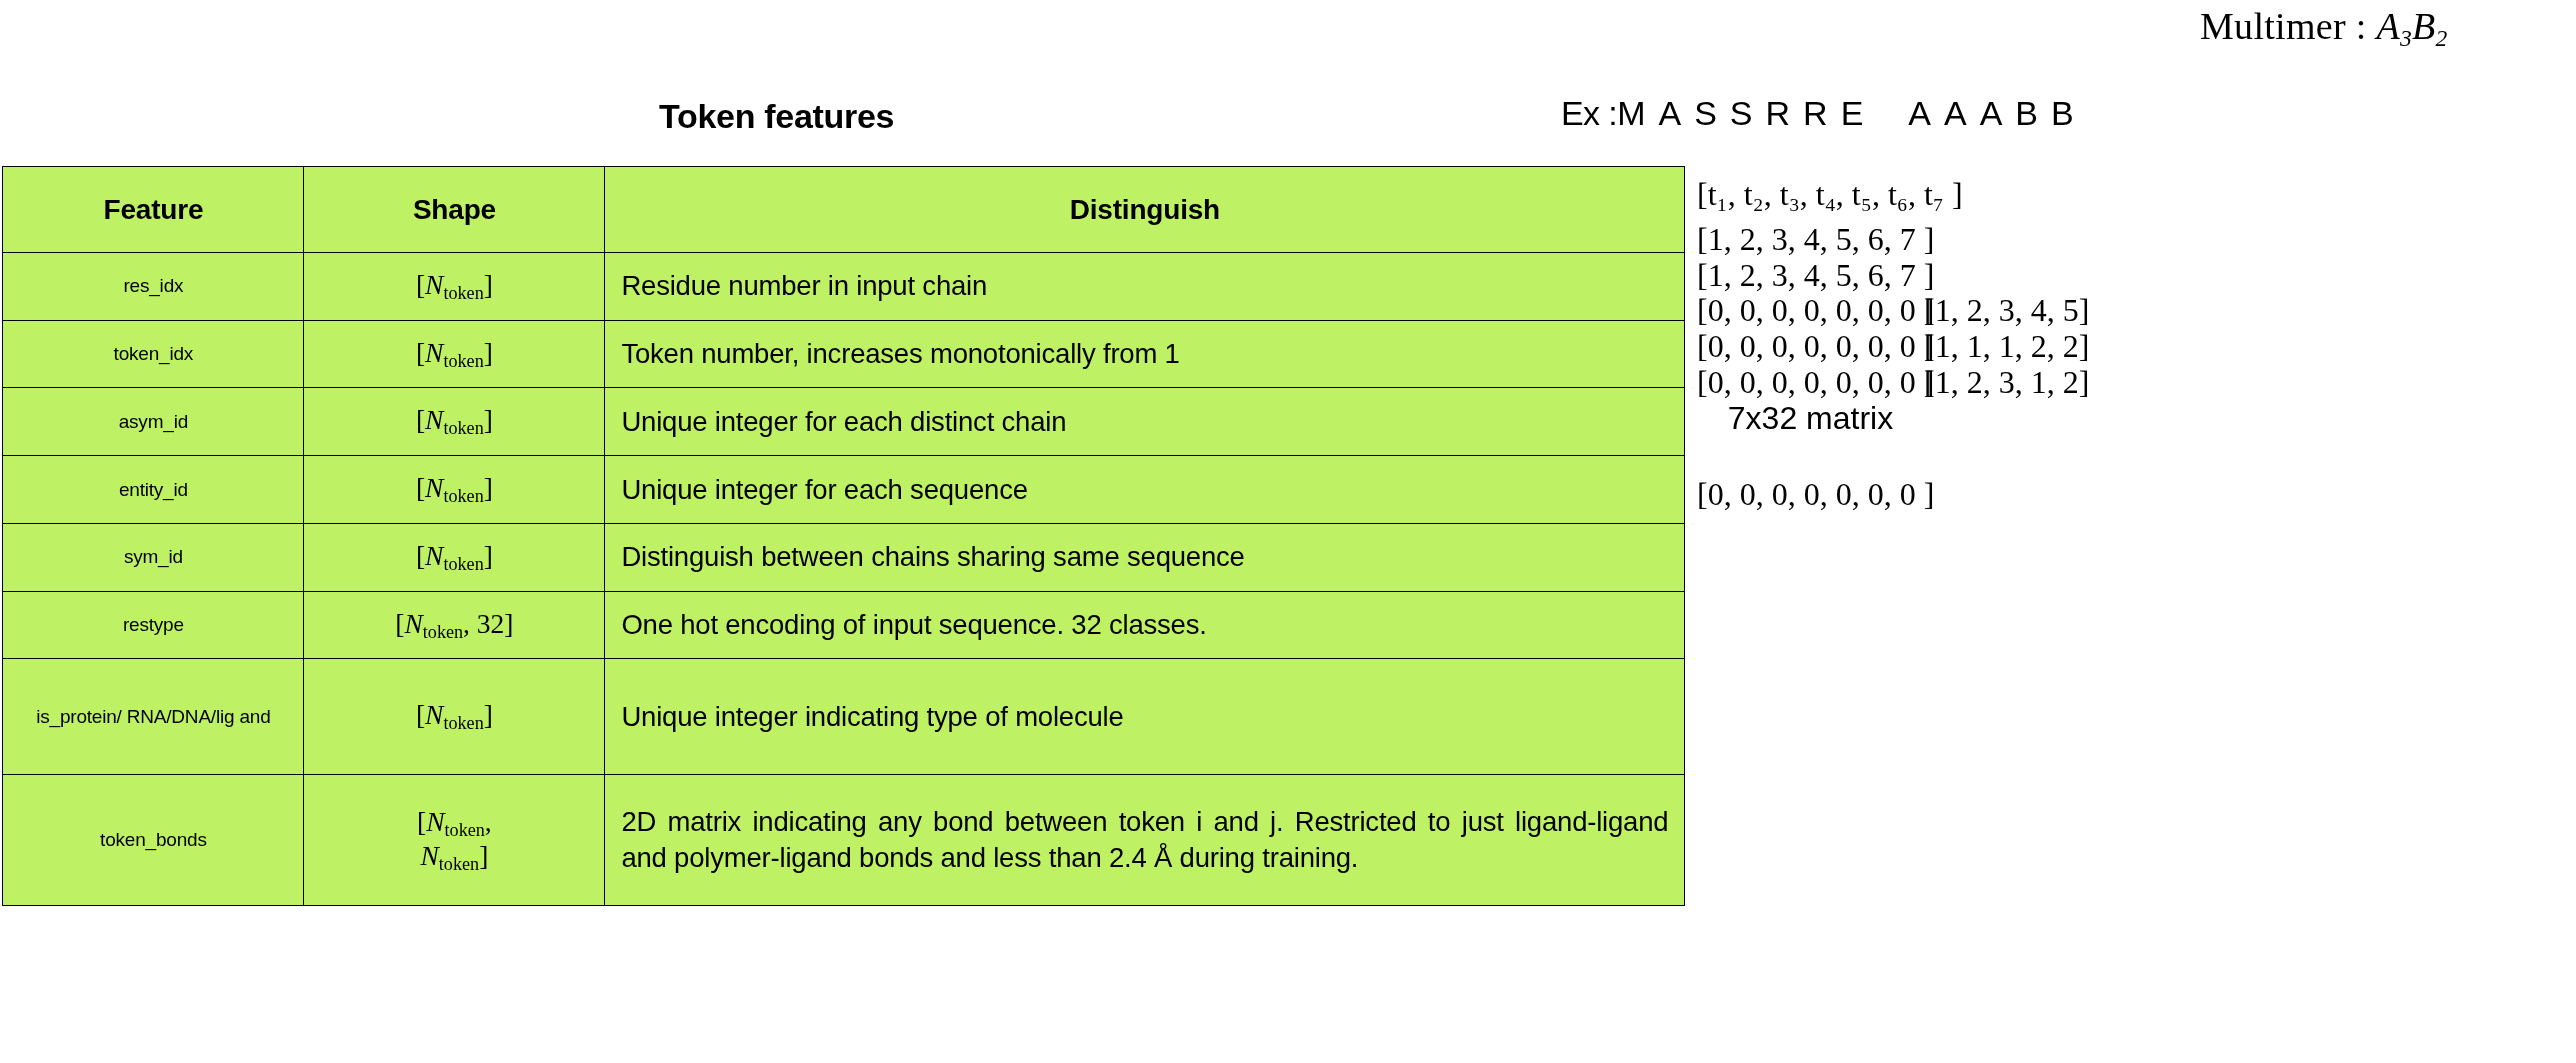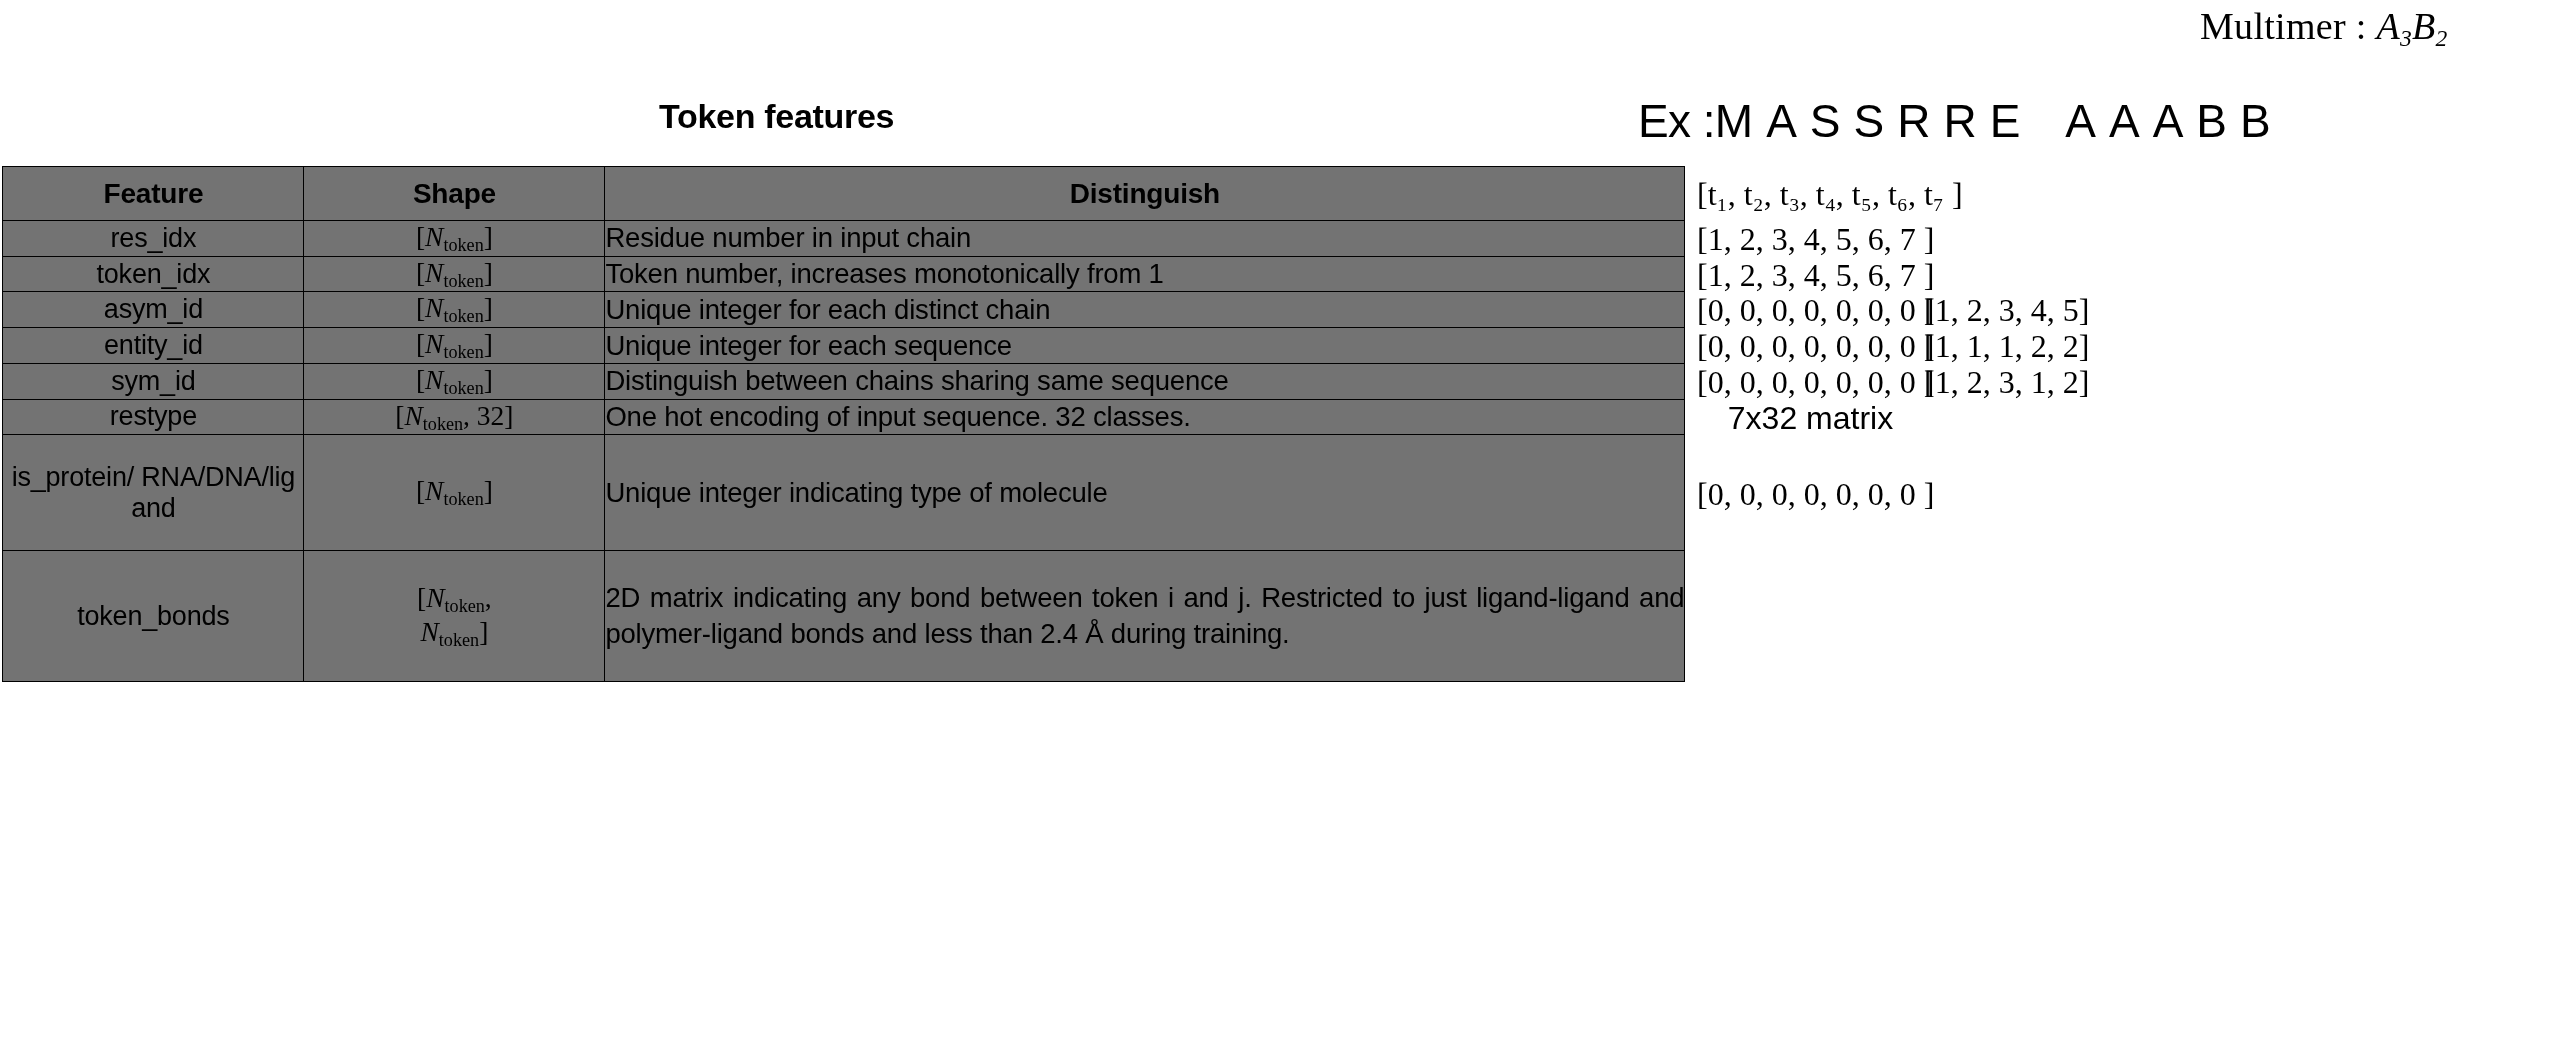--- a/index.html
+++ b/index.html
@@ -38,63 +38,63 @@
     left: 659px;
     top: 97px;
     font-size: 34px;
     font-weight: bold;
     white-space: nowrap;
     letter-spacing: -0.3px;
   }
 
   #example-seq {
     position: absolute;
-    left: 1638px;
+    left: 1561px;
     top: 94px;
-    font-size: 46px;
+    font-size: 34px;
     white-space: nowrap;
     text-align: center;
   }
   #example-seq .ex-prefix { letter-spacing: -0.6px; }
   #example-seq .seq-a { letter-spacing: 13px; }
   #example-seq .gap { display: inline-block; width: 32px; }
   #example-seq .seq-b { letter-spacing: 13px; }
 
   
   #features-table {
     position: absolute;
     left: 2.4px;
     top: 166px;
     width: 1681px;
     border-collapse: collapse;
     table-layout: fixed;
     background: #dee8f7;
   }
   #features-table td, #features-table th {
     border: 1.8px solid #000000;
-    background: #737373;
-    padding: 0;
+    background: #bef264;
+    padding: 16px;
     vertical-align: middle;
   }
   .col-feature { width: 301px; }
   .col-shape   { width: 301px; }
   .col-desc    { width: 1080px; }
 
   .hdr {
     text-align: center;
     font-size: 28px;
     font-weight: bold;
     height: 53px;
     letter-spacing: -0.2px;
   }
   .hdr.desc-hdr { text-align: center; }
 
   .cell-feature {
     text-align: center;
-    font-size: 27px;
+    font-size: 19px;
     padding: 6.1px 3.7px;
     letter-spacing: -0.2px;
   }
   .cell-shape {
     text-align: center;
     font-family: "Liberation Serif", serif;
     font-size: 27.5px;
     padding: 6.1px 3.7px;
   }
   .cell-shape .mi { font-style: italic; }

